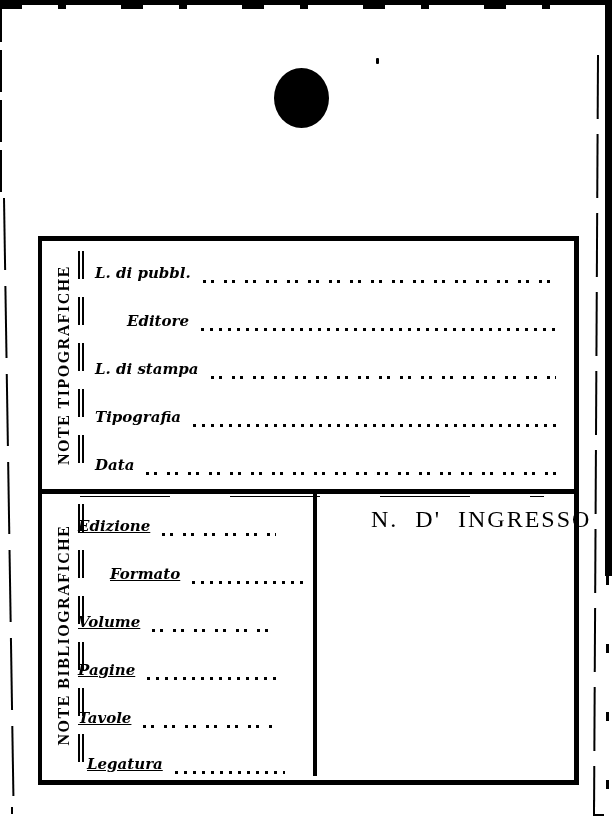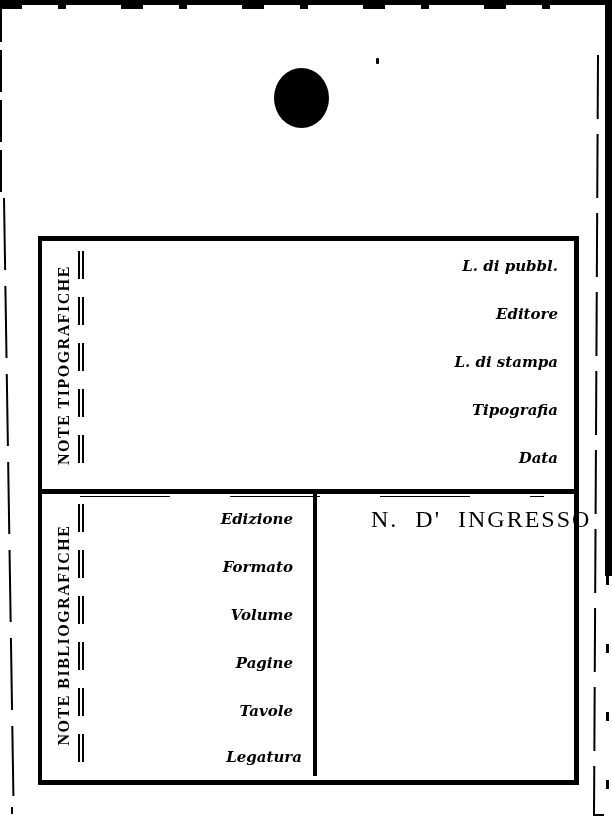--- a/index.html
+++ b/index.html
@@ -79,42 +79,42 @@
   .double-rule{position:absolute;left:36px;top:10px;bottom:8px;width:6px;}
   .double-rule::before,.double-rule::after{
     content:"";position:absolute;top:0;bottom:0;width:2px;
     background:repeating-linear-gradient(180deg,#000 0 28px,transparent 28px 46px);
   }
   .double-rule::before{left:0;}
   .double-rule::after{right:0;}
 
   .field-row{
     position:absolute;left:53px;right:16px;height:24px;
-    display:flex;align-items:flex-end;flex-direction:column;
-  }
-  .section-bottom .field-row{right:auto;width:200px;left:51px;}
+    display:flex;align-items:flex-end;
+  }
+  .section-bottom .field-row{right:auto;width:200px;left:36px;text-decoration:underline;}
   .field-label{
     font-family:"DejaVu Serif", serif;
     font-style:italic;font-weight:700;font-size:15px;
     white-space:nowrap;line-height:1;
     padding-bottom:2px;
   }
   .leader{
     flex:1;height:16px;margin-left:12px;margin-right:2px;
     background-image:repeating-linear-gradient(90deg,#000 0 3px,transparent 3px 9px);
     background-size:100% 3px;
     background-position:0 100%;
     background-repeat:no-repeat;
   }
   
   .field-row:nth-child(odd) .leader{
     background-image:repeating-linear-gradient(90deg,#000 0 3px,transparent 3px 8px,#000 8px 11px,transparent 11px 21px);
   }
 
-  .row-t0{top:18px;} .row-t1{top:66px;} .row-t2{top:114px;justify-content:flex-end;}
+  .row-t0{top:18px;} .row-t1{top:66px;margin-left:32px;} .row-t2{top:114px;justify-content:flex-end;}
   .row-t3{top:162px;text-align:right;} .row-t4{top:210px;} .row-t5{top:256px;margin-left:9px;}
 
   .v-divider{position:absolute;left:271px;top:0;bottom:0;width:4px;background:#000;}
   .ingresso-title{
     position:absolute;left:300px;top:12px;
     font-family:"Liberation Serif", serif;
     font-size:24px;font-weight:500;letter-spacing:2px;word-spacing:9px;
     white-space:nowrap;
     margin-left:29px;
   }

